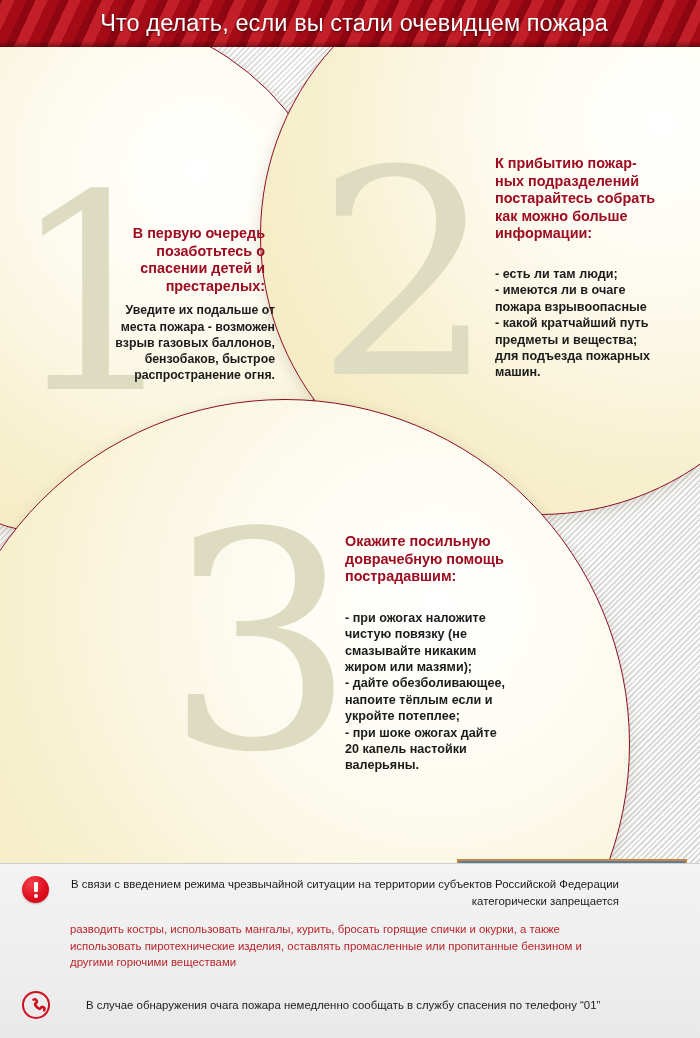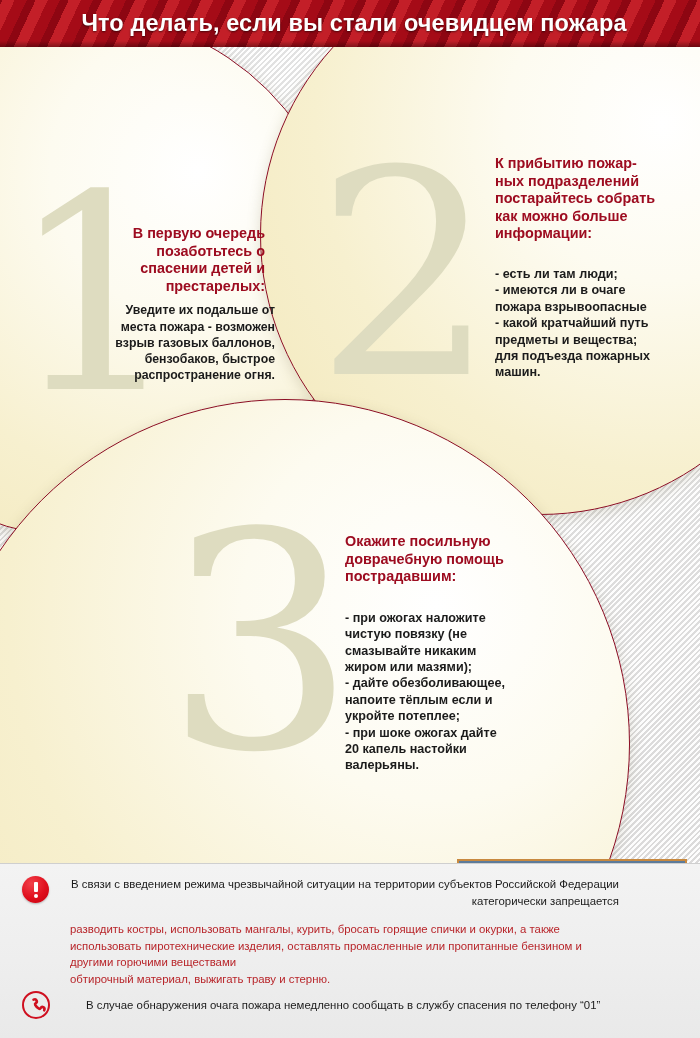--- a/index.html
+++ b/index.html
@@ -36,21 +36,21 @@
     content:"";
     position:absolute; left:0; bottom:0; width:700px; height:6px;
     background:linear-gradient(to bottom, rgba(0,0,0,0.0), rgba(0,0,0,0.35));
   }
   #header-title {
     position:absolute; left:0; top:0;
     width:700px; height:47px;
     display:flex; align-items:center; justify-content:center;
     color:#ffffff;
     font-size:23.5px;
-    font-weight:bold;
+    font-weight:normal;
     letter-spacing:0.1px;
     text-shadow:0 1px 2px rgba(0,0,0,0.55);
     white-space:nowrap;
     padding-left:8px;
   }
 
   
   #canvas {
     position:absolute; left:0; top:47px;
     width:700px; height:816px;
@@ -252,21 +252,20 @@
       <div id="warn-text">
         <span class="l">В связи с введением режима чрезвычайной ситуации на территории субъектов Российской Федерации</span>
         <span class="l">категорически запрещается</span>
       </div>
     </div>
 
     <div id="ban-text">
       <span class="l">разводить костры, использовать мангалы, курить, бросать горящие спички и окурки, а также</span>
       <span class="l">использовать пиротехнические изделия, оставлять промасленные или пропитанные бензином и</span>
       <span class="l">другими горючими веществами</span>
-      <span class="l">обтирочный материал, выжигать траву и стерню.</span>
     </div>
 
     <div class="foot-row" id="row-call">
       <div class="icon-phone">
         <svg width="22" height="22" viewBox="0 0 22 22">
           <path d="M6.5 3.6c1.4-.6 2.6-.2 3.1 .9 .5 1.1 .1 2.1-.9 2.7 -.7 .4-.9 .9-.5 1.7 .8 1.6 2.1 2.9 3.7 3.7 .8 .4 1.3 .2 1.7-.5 .6-1 1.6-1.4 2.7-.9 1.1 .5 1.5 1.7 .9 3.1" stroke="#cf1020" stroke-width="2.6" fill="none" stroke-linecap="round"></path>
         </svg>
       </div>
       <div id="call-text">В случае обнаружения очага пожара немедленно сообщать в службу спасения по телефону  “01”</div>
     </div>

